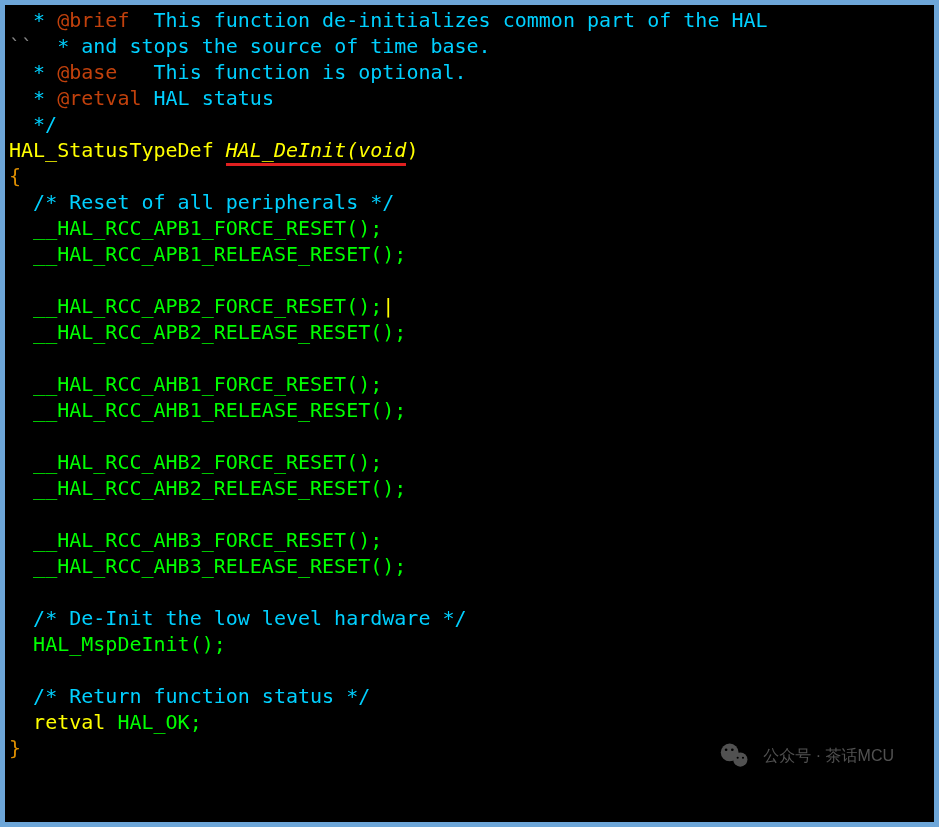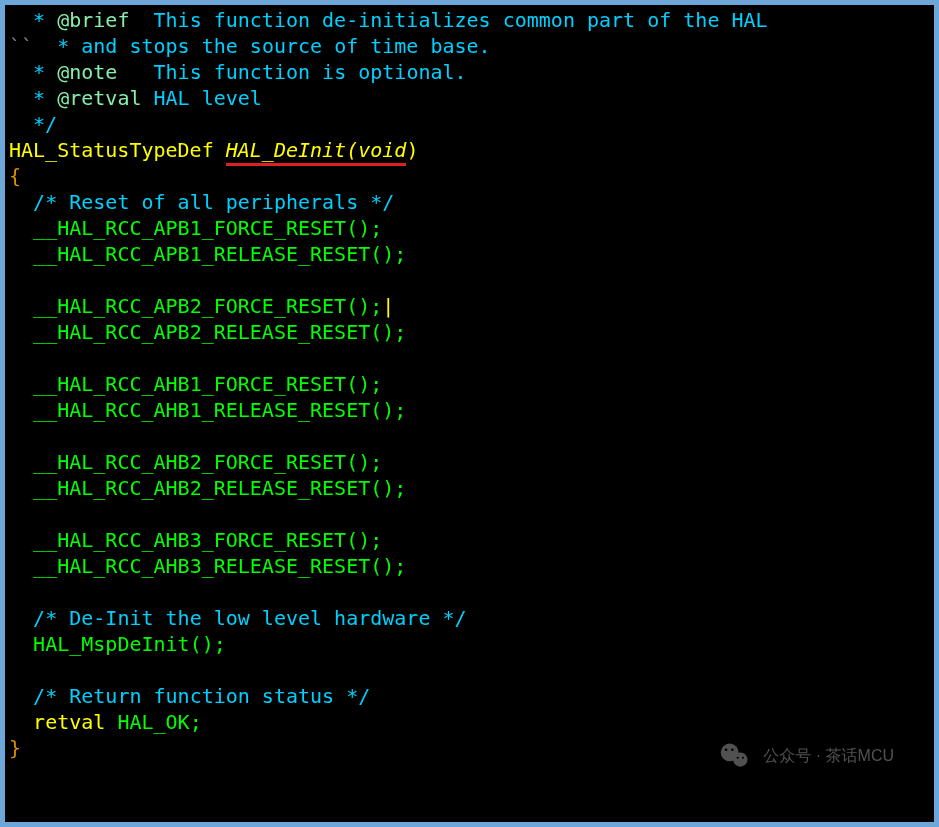--- a/index.html
+++ b/index.html
@@ -30,21 +30,21 @@
     top: 0;
     bottom: 0;
   }
   pre {
     margin: 0;
     padding: 2px 0 0 4px;
     white-space: pre;
   }
   .c-comment   { color: #00d0ff; margin-top: 16px; }      
   .c-docstar   { color: #00d0ff; }
-  .c-tag       { color: #86efac; }
+  .c-tag       { color: #c2410c; }
   .c-kw        { color: #ffff00; text-align: center; }      
   .c-underline { border-bottom: 3px solid #e02020; padding-bottom: 1px; font-style: italic; }
   .c-brace     { color: #e09000; }
   .c-cursor    { color: #ffff00; }
   .green       { color: #00ff00; }
   .yellow      { color: #ffff00; margin-top: 16px; }
   .backtick    { color: #888; }
   
   
   .watermark {
@@ -66,22 +66,22 @@
   }
   .wm-logo svg { width: 32px; height: 32px; }
 </style>
 </head>
 <body>
 
 <div class="editor">
   <div class="editor-inner">
     <pre><span class="c-docstar"><span>  * </span><span class="c-tag">@brief</span><span>  This function de-initializes common part of the HAL</span></span>
 <span class="backtick">``</span><span class="c-docstar"><span>  * </span><span>and stops the source of time base.</span></span>
-<span class="c-docstar"><span>  * </span><span class="c-tag">@note</span><span>   This function is optional.</span></span>
-<span class="c-docstar"><span>  * </span><span class="c-tag">@retval</span><span> HAL level</span></span>
+<span class="c-docstar"><span>  * </span><span class="c-tag">@base</span><span>   This function is optional.</span></span>
+<span class="c-docstar"><span>  * </span><span class="c-tag">@retval</span><span> HAL status</span></span>
 <span class="c-docstar">  */</span>
 <span class="yellow">HAL_StatusTypeDef</span> <span class="yellow c-underline">HAL_DeInit</span><span class="yellow c-underline">(</span><span class="c-kw c-underline">void</span><span class="yellow">)</span>
 <span class="c-brace">{</span>
   <span class="c-comment">/* Reset of all peripherals */</span>
   <span class="green">__HAL_RCC_APB1_FORCE_RESET();</span>
   <span class="green">__HAL_RCC_APB1_RELEASE_RESET();</span>
 
   <span class="green">__HAL_RCC_APB2_FORCE_RESET();</span><span class="c-cursor">|</span>
   <span class="green">__HAL_RCC_APB2_RELEASE_RESET();</span>
 

